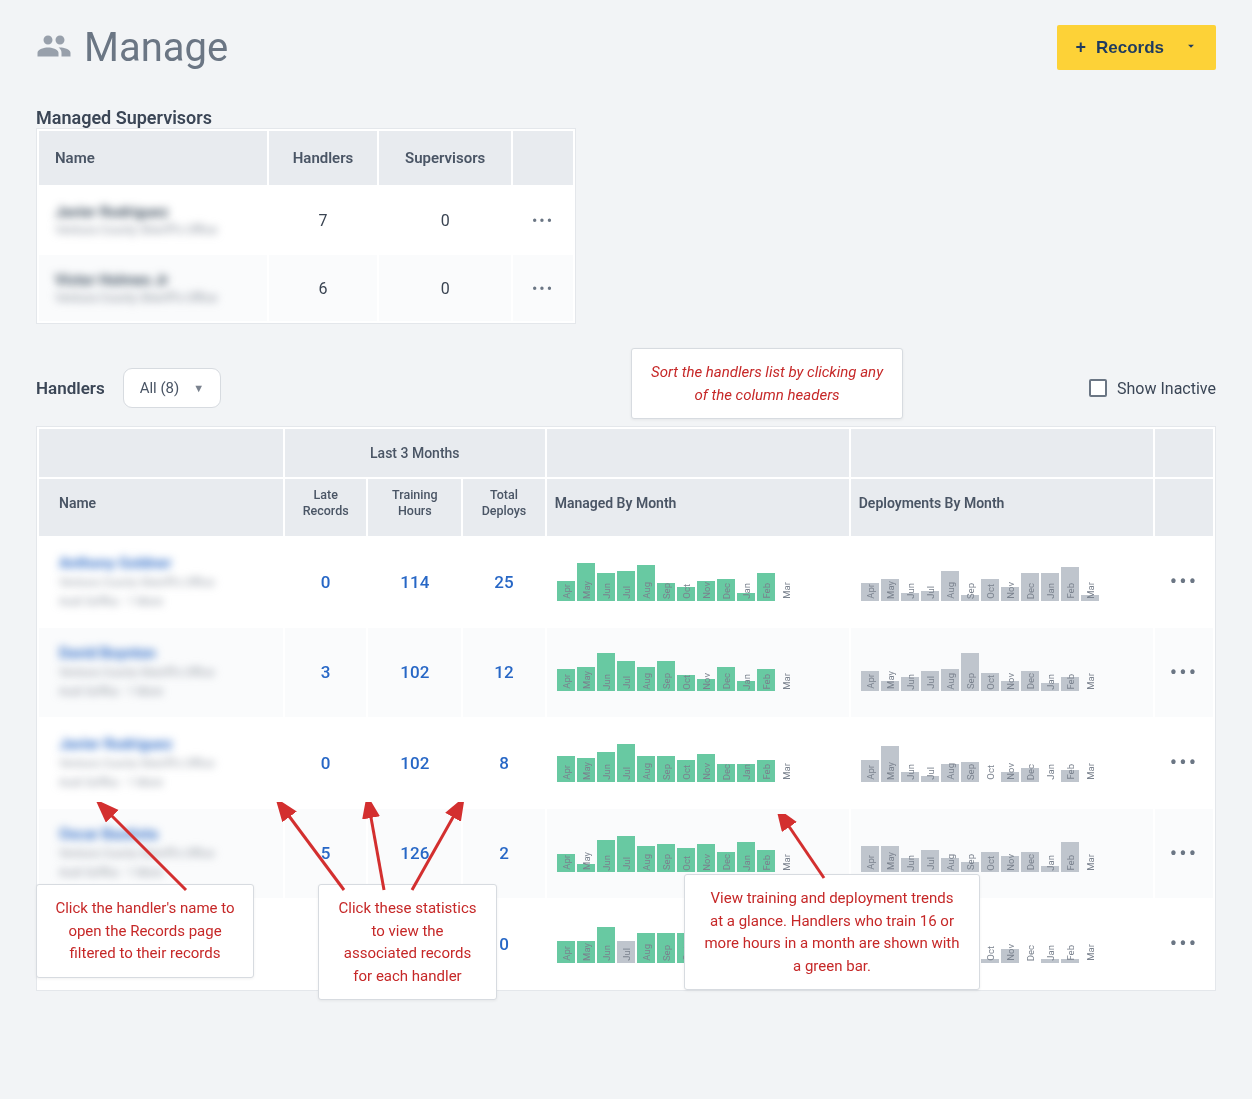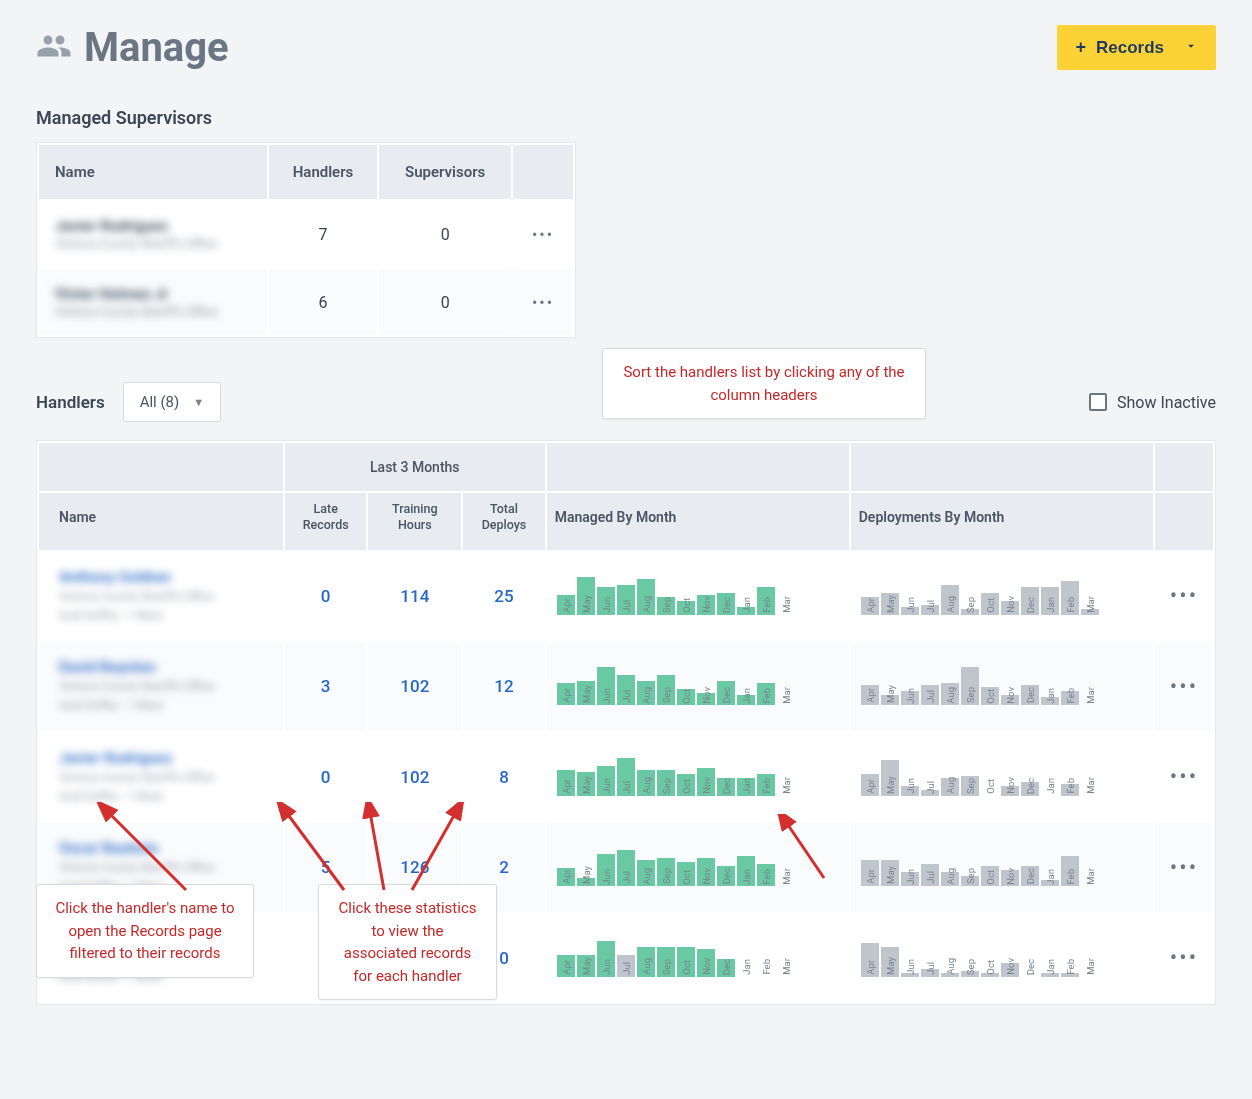--- a/index.html
+++ b/index.html
@@ -16,21 +16,21 @@
   align-items: center;
   margin-bottom: 36px;
 }
 .page-title-wrap {
   display: flex;
   align-items: center;
   gap: 12px;
 }
 .page-title {
   font-size: 40px;
-  font-weight: 700;
+  font-weight: 400;
   color: #6b7684;
 }
 .people-icon svg { width: 36px; height: 36px; fill: #98a0ab; }
 .member-btn {
   background: #fdd237;
   border: none;
   padding: 12px 18px;
   font-size: 17px;
   font-weight: 600;
   color: #1e3a5f;
@@ -39,21 +39,20 @@
   align-items: center;
   gap: 10px;
   border-radius: 2px;
 }
 .member-btn .plus { font-size: 18px; font-weight: 700; }
 .member-btn .chev { margin-left: 10px; }
 .section-title {
   font-size: 18px;
   font-weight: 600;
   color: #3b4656;
-  margin-bottom: 14px;
 }
 .supervisors-table {
   width: 540px;
   border: 1px solid #e4e7eb;
   background: #fff;
 }
 .supervisors-table thead tr { background: #e8ebef; }
 .supervisors-table th {
   text-align: left;
   padding: 18px 16px;
@@ -72,21 +71,21 @@
 .num-cell { text-align:center; color:#3a4452; font-size:17px; }
 .dots-btn { text-align:center; color:#6b7684; font-size:22px; letter-spacing:2px; cursor:pointer; }
 .handlers-bar {
   display:flex; align-items:center; justify-content:space-between;
   margin-top: 44px; margin-bottom: 18px;
 }
 .handlers-left { display:flex; align-items:center; gap:18px; }
 .handlers-label { font-size:17px; font-weight:600; color:#3b4656; }
 .dropdown {
   background:#fff; border:1px solid #d7dbe0; padding:10px 16px; font-size:15px;
-  display:flex; align-items:center; gap:14px; cursor:pointer; border-radius:3px;
+  display:flex; align-items:center; gap:14px; cursor:pointer; border-radius:9px;
 }
 .dropdown .caret { font-size:11px; color:#7a828e; }
 .show-inactive { display:flex; align-items:center; gap:10px; font-size:16px; color:#3b4656; }
 .checkbox {
   width:18px; height:18px; border:2px solid #6b7684; border-radius:2px; background:#fff;
 }
 .handlers-table {
   width: 100%;
   background:#fff;
   border:1px solid #e4e7eb;
@@ -790,32 +789,35 @@
       <div class="bar-rect grey" style="height:0px"></div>
       <span class="bar-txt">Mar</span>
     </div>
             </div>
           </td>
     <td class="action-dots">•••</td>
         </tr>
       </tbody>
   </table>
 
-  <div class="callout" style="left:566px; top:324px; width:324px;">
+  <div class="callout" style="left:595px; top:324px; width:272px;font-style:italic;">
     <span>Sort the handlers list by clicking any of the column headers</span>
   </div>
 
   <div class="callout" style="left:0px; top:860px; width:218px;">
     <span>Click the handler's name to open the Records page filtered to their records</span>
   </div>
 
   <div class="callout" style="left:282px; top:860px; width:179px;">
     <span>Click these statistics to view the associated records for each handler</span>
   </div>
 
+  <div class="callout" style="left:648px; top:850px; width:296px;">
+    <span>View training and deployment trends at a glance. Handlers who train 16 or more hours in a month are shown with a green bar.</span>
+  </div>
 
   <svg class="arrow-svg" style="left:60px; top:778px;" width="100" height="90">
     <defs>
         <marker id="ah1" markerWidth="10" markerHeight="10" refX="2" refY="3" orient="auto">
           <path d="M0,0 L0,6 L8,3 z" class="arrow-head"></path>
         </marker>
       </defs>
     <path class="arrow-path" d="M90,88 L12,10" marker-end="url(#ah1)"></path>
   </svg>
   <svg class="arrow-svg" style="left:240px; top:778px;" width="70" height="90">

